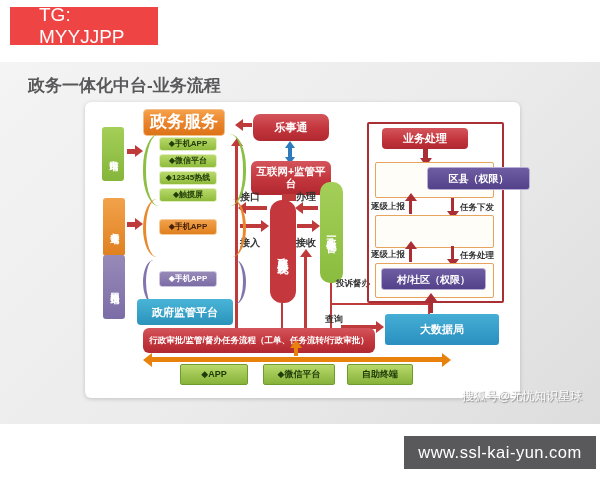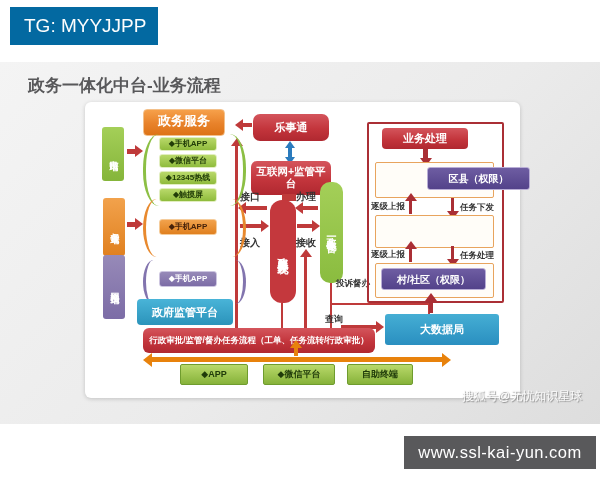--- a/index.html
+++ b/index.html
@@ -1,21 +1,21 @@
 <!DOCTYPE html>
 <html><head>
 <meta charset="utf-8">
 <style>
   html,body{margin:0;padding:0;background:#fff;font-family:"Liberation Sans","DejaVu Sans",sans-serif;}
   #stage{position:relative;width:600px;height:480px;background:#fff;overflow:hidden;}
   .abs{position:absolute;box-sizing:border-box;}
   .box{position:absolute;box-sizing:border-box;display:flex;align-items:center;justify-content:center;text-align:center;line-height:1.1;}
   .vtext{writing-mode:vertical-rl;text-orientation:upright;letter-spacing:1px;}
   
-  .banner{background:#0369a1;color:#fdfdfd;font-size:19px;display:flex;align-items:center;padding-left:14px;}
+  .banner{background:#ef4444;color:#fdfdfd;font-size:19px;display:flex;align-items:center;padding-left:29px;}
   .slide{background:linear-gradient(135deg,#f4f4f4 0%,#ebebeb 55%,#dddddd 100%);}
   .title{color:#58585a;font-weight:bold;font-size:17px;}
   .panel{background:#fff;border-radius:6px;box-shadow:0 1px 4px rgba(0,0,0,.18);}
   .watermark{color:#fbfbfb;font-size:12px;text-shadow:1px 1px 1px rgba(110,110,110,.75);}
   .urlwrap{background:#ffffff;}
   .urlbar{background:#59595b;color:#fff;font-size:16.5px;display:flex;align-items:center;justify-content:center;letter-spacing:.5px;}
   
   .o-grad{background:linear-gradient(180deg,#f6a04a,#e8822a 55%,#dd7317);border:1px solid #f3c08a;color:#fff;font-weight:bold;border-radius:4px;}
   .red-grad{background:linear-gradient(180deg,#d4555c,#c3353c 55%,#b02830);color:#fff;font-weight:bold;border-radius:7px;}
   .red-flat{background:#c4383d;color:#fff;font-weight:bold;border-radius:12px;}
@@ -57,21 +57,21 @@
   </div>
 
   <div class="abs slide" style="left:0;top:62px;width:600px;height:362px;"></div>
 
   <div class="abs title" style="left:28px;top:74px;">政务一体化中台-业务流程</div>
 
   <div class="abs panel" style="left:85px;top:102px;width:435px;height:296px;">
 
     <div class="ar-u" style="left:150px;top:43px;width:3px;height:183px;color:#bf3a3a;"></div>
 
-    <div class="box o-grad" style="left:58px;top:7px;width:82px;height:27px;font-size:13px;font-family:Liberation Mono, monospace;">政务服务</div>
+    <div class="box o-grad" style="left:58px;top:7px;width:82px;height:27px;font-size:17px;">政务服务</div>
     <div class="ar-l" style="left:157px;top:21px;width:10px;color:#bf3a3a;"></div>
     <div class="box red-grad" style="left:168px;top:12px;width:76px;height:27px;font-size:11px;">乐事通</div>
     <div class="ar-vboth" style="left:203px;top:45px;width:4px;height:11px;color:#2b7bbd;"></div>
     <div class="box red-grad" style="left:166px;top:59px;width:80px;height:34px;font-size:10.5px;border-radius:6px;padding:0 4px;">互联网+监管平台</div>
     <div class="line" style="left:197px;top:92px;width:14px;height:7px;"></div>
 
     <div class="box red-flat vtext" style="left:185px;top:98px;width:26px;height:103px;font-size:11px;">政务服务系统</div>
     <div class="box green-v vtext" style="left:235px;top:80px;width:23px;height:101px;font-size:10px;">政务一体化中台</div>
 
     <div class="lbl" style="left:155px;top:88px;font-size:10px;">接口</div>

